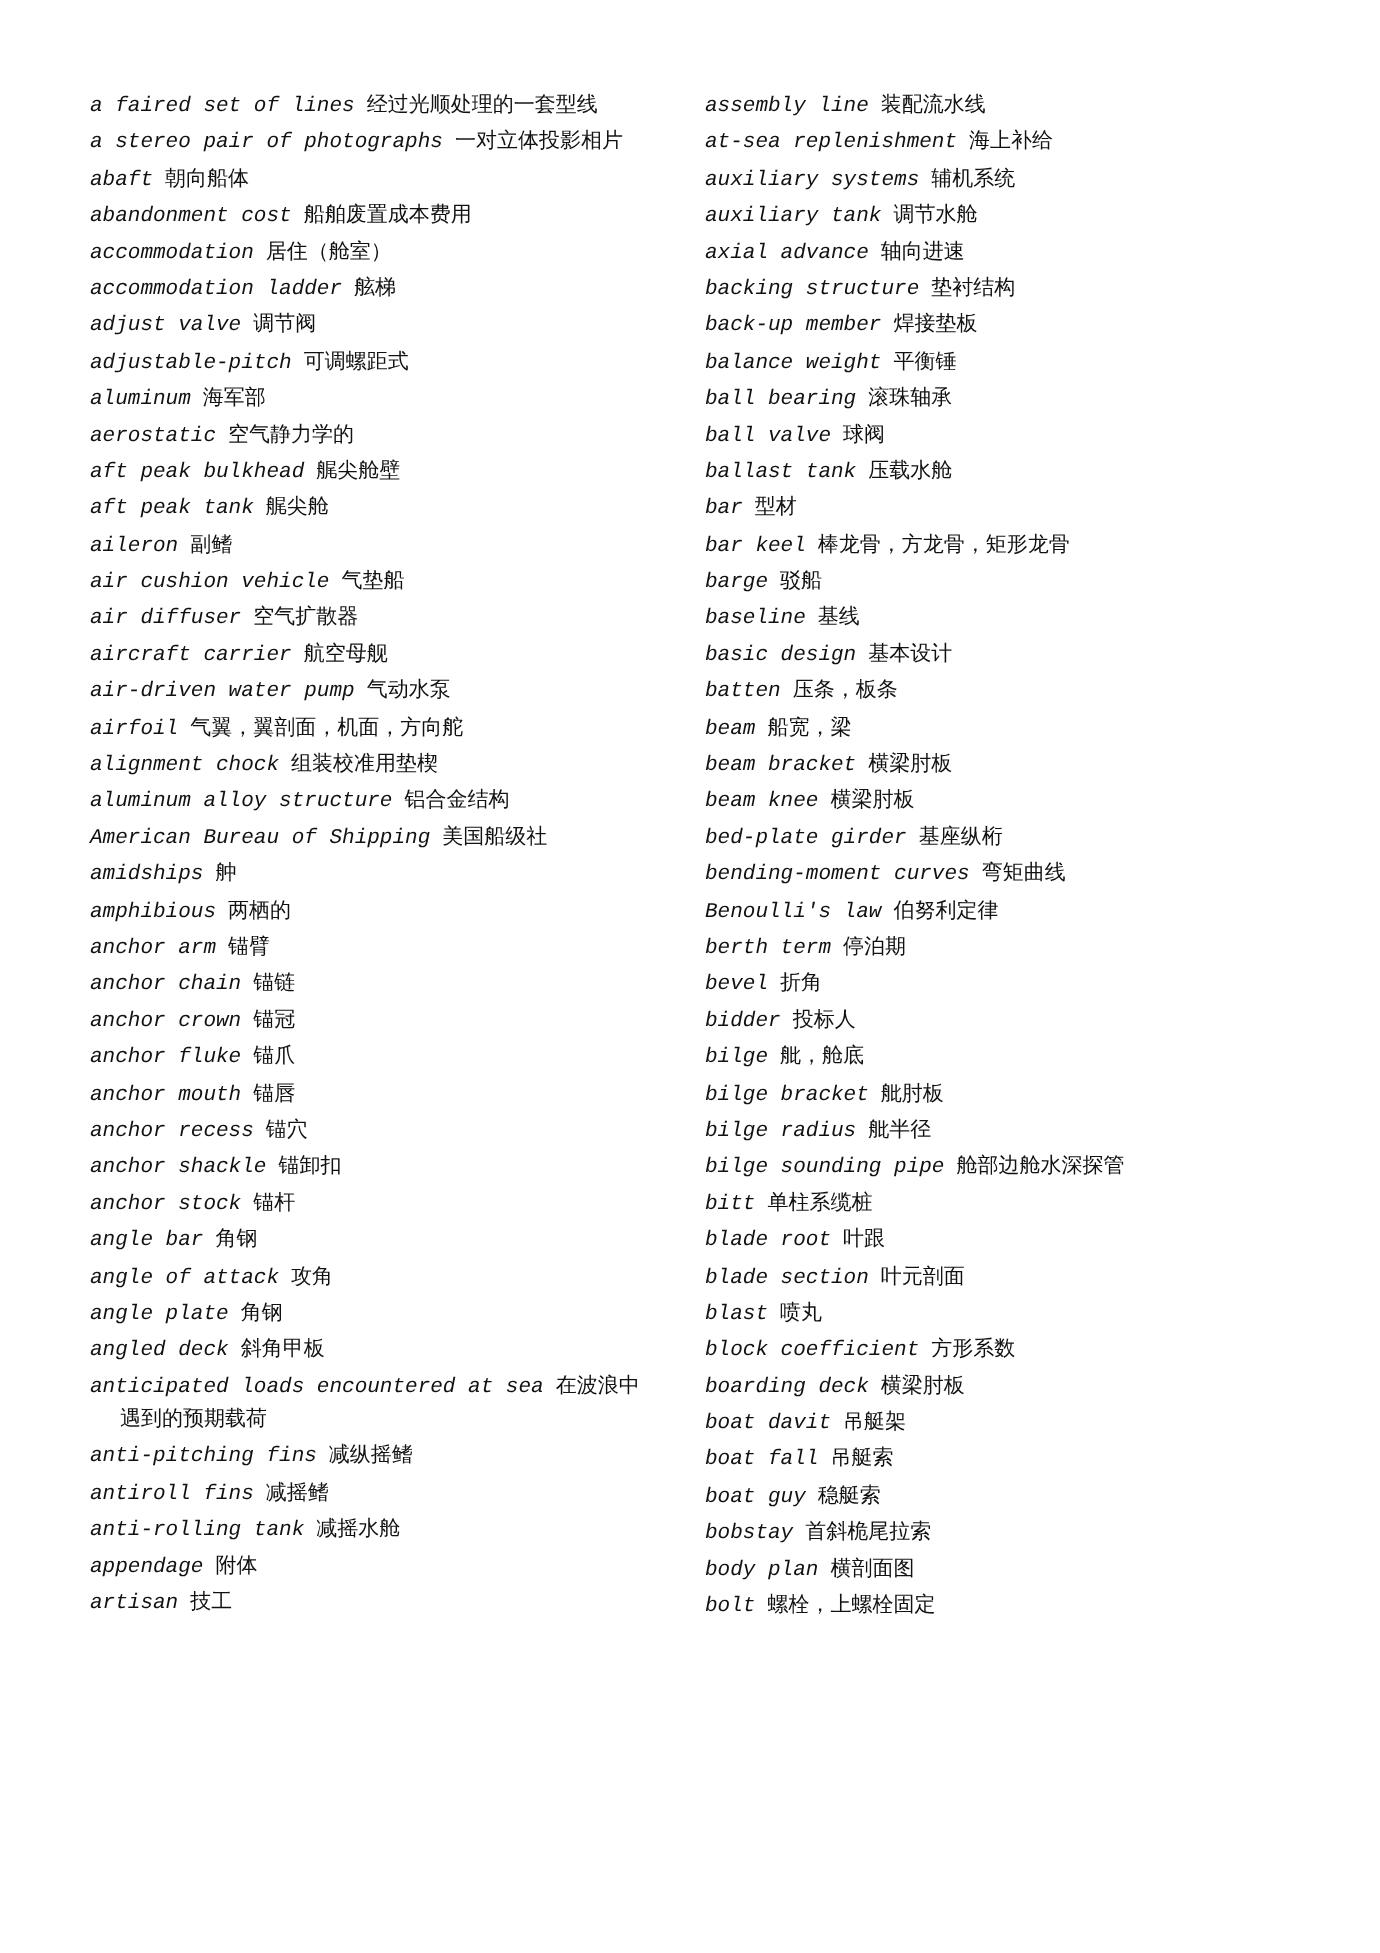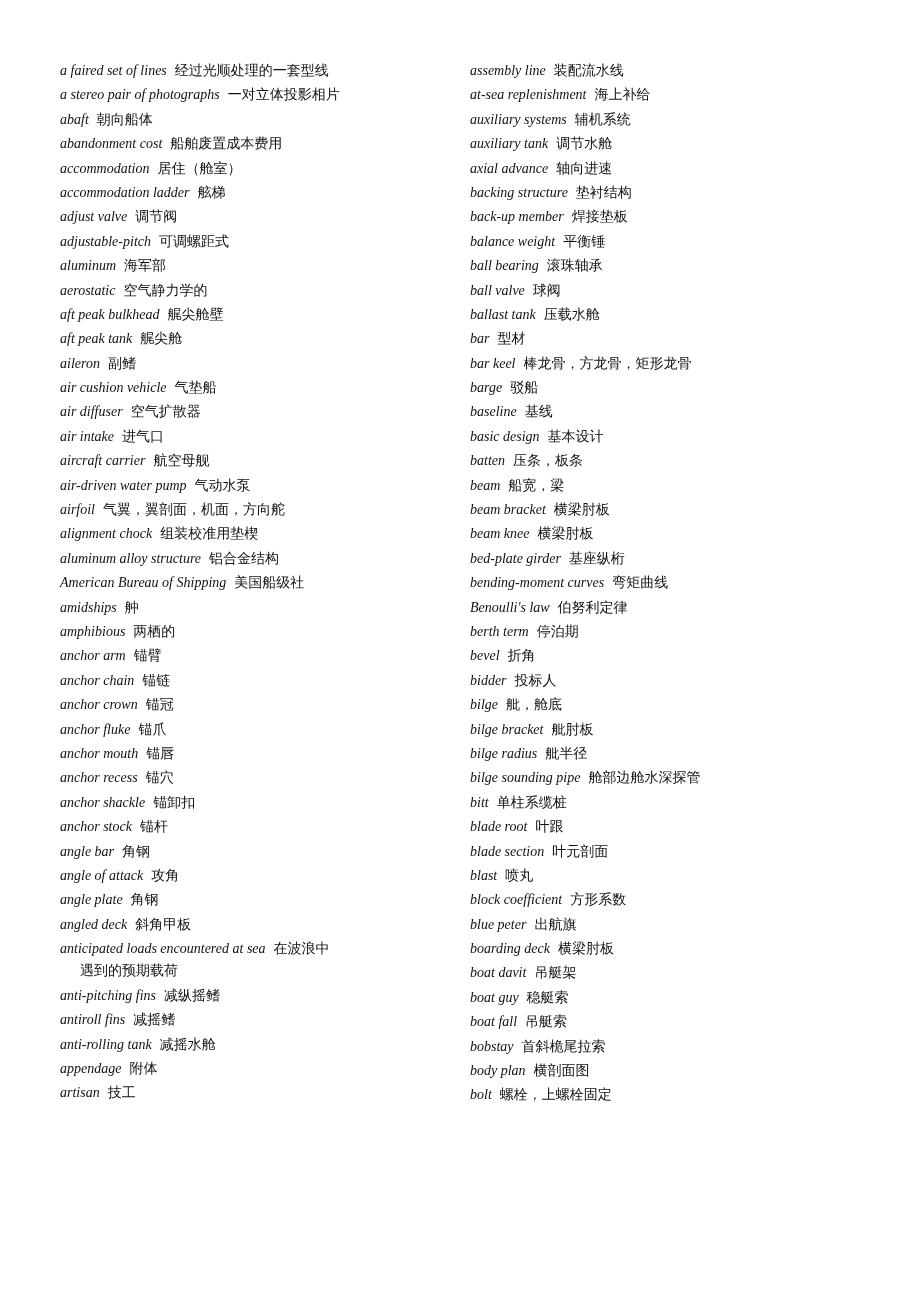--- a/index.html
+++ b/index.html
@@ -8,20 +8,21 @@
       font-family: "Times New Roman", Times, serif;
       font-size: 14px;
       color: #111;
       padding: 60px 40px 60px 60px;
       width: 920px;
       min-height: 1302px;
     }
     .two-col {
       display: flex;
       gap: 0;
+      font-family: Liberation Mono, monospace;
     }
     .col {
       flex: 1;
       display: flex;
       flex-direction: column;
       gap: 0;
     }
     .entry {
       display: flex;
       flex-wrap: wrap;
@@ -114,24 +115,20 @@
       </div>
       <div class="entry">
         <span class="en">air cushion vehicle</span>
         <span class="zh">气垫船</span>
       </div>
       <div class="entry">
         <span class="en">air diffuser</span>
         <span class="zh">空气扩散器</span>
       </div>
       <div class="entry">
-        <span class="en">air intake</span>
-        <span class="zh">进气口</span>
-      </div>
-      <div class="entry">
         <span class="en">aircraft carrier</span>
         <span class="zh">航空母舰</span>
       </div>
       <div class="entry">
         <span class="en">air-driven water pump</span>
         <span class="zh">气动水泵</span>
       </div>
       <div class="entry">
         <span class="en">airfoil</span>
         <span class="zh">气翼，翼剖面，机面，方向舵</span>
@@ -361,38 +358,34 @@
       </div>
       <div class="entry">
         <span class="en">blast</span>
         <span class="zh">喷丸</span>
       </div>
       <div class="entry">
         <span class="en">block coefficient</span>
         <span class="zh">方形系数</span>
       </div>
       <div class="entry">
-        <span class="en">blue peter</span>
-        <span class="zh">出航旗</span>
-      </div>
-      <div class="entry">
         <span class="en">boarding deck</span>
         <span class="zh">横梁肘板</span>
       </div>
       <div class="entry">
         <span class="en">boat davit</span>
         <span class="zh">吊艇架</span>
       </div>
       <div class="entry">
+        <span class="en">boat fall</span>
+        <span class="zh">吊艇索</span>
+      </div>
+      <div class="entry">
         <span class="en">boat guy</span>
         <span class="zh">稳艇索</span>
-      </div>
-      <div class="entry">
-        <span class="en">boat fall</span>
-        <span class="zh">吊艇索</span>
       </div>
       <div class="entry">
         <span class="en">bobstay</span>
         <span class="zh">首斜桅尾拉索</span>
       </div>
       <div class="entry">
         <span class="en">body plan</span>
         <span class="zh">横剖面图</span>
       </div>
       <div class="entry">

